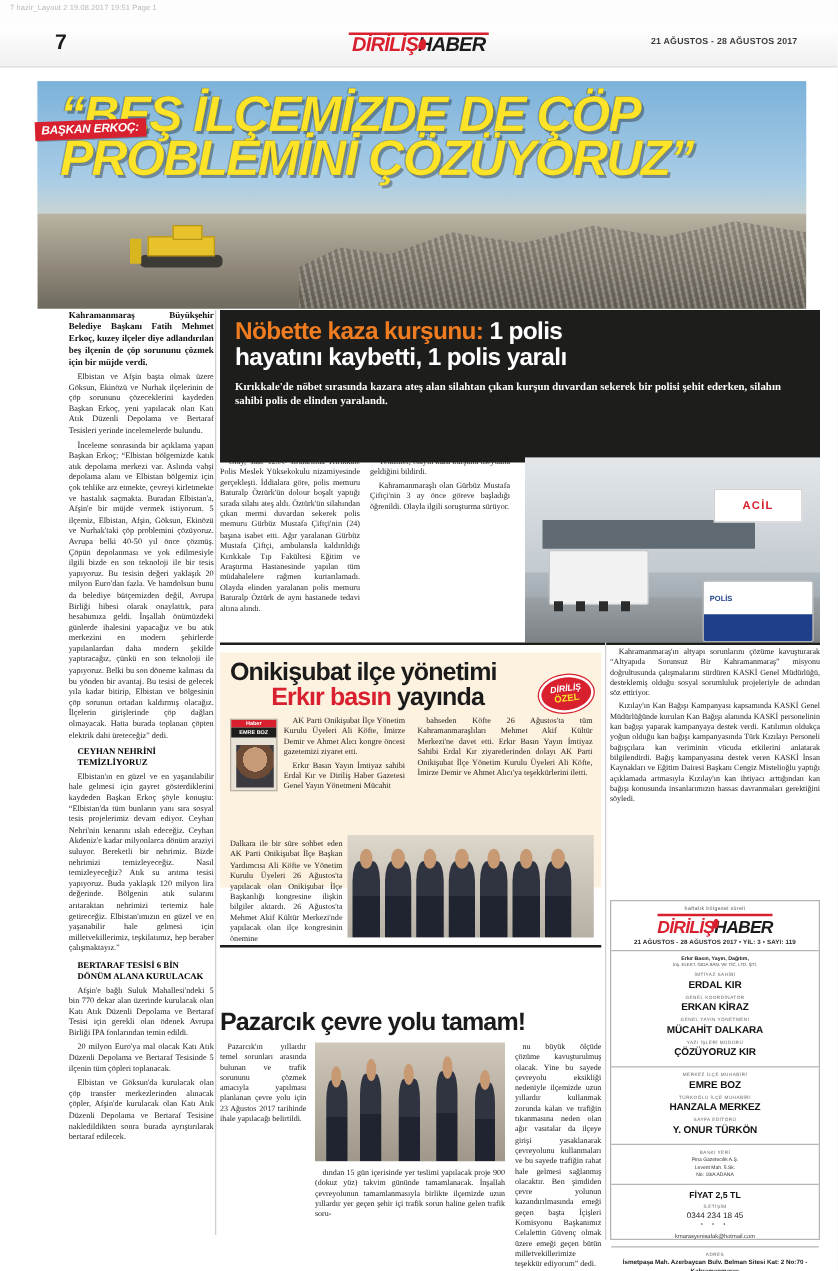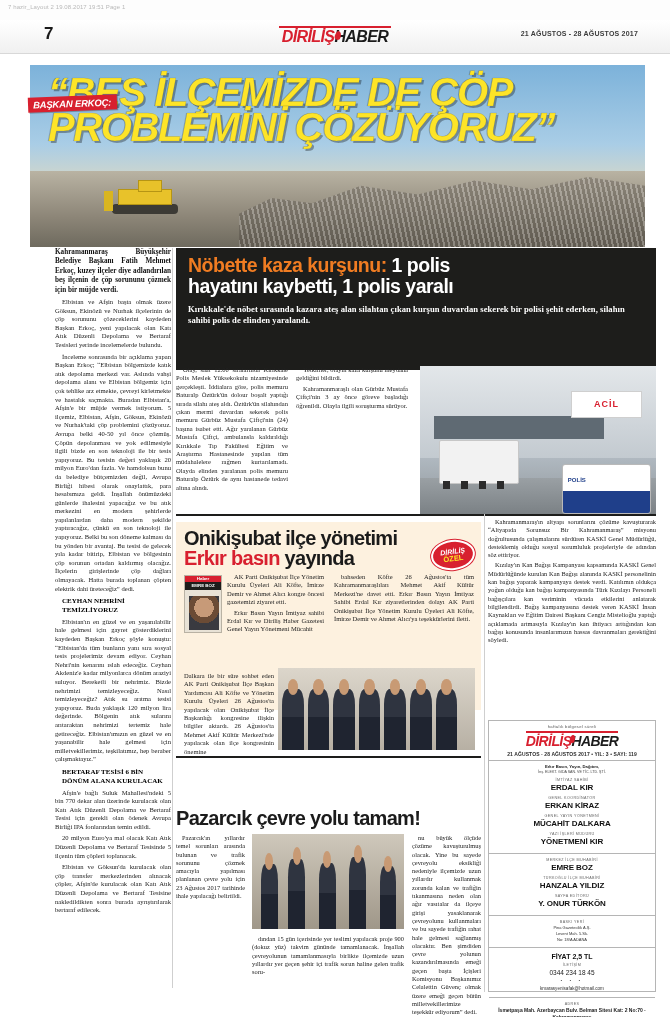--- a/index.html
+++ b/index.html
@@ -223,21 +223,21 @@
     padding:6px 8px 6px 8px;
   }
   .oni-t1 {
     font-family:"Liberation Sans", sans-serif;
     font-weight:bold; font-size:20px; line-height:21px;
     color:#1b1b1b; letter-spacing:-.7px;
   }
   .oni-t2 {
     font-family:"Liberation Sans", sans-serif;
     font-weight:bold; font-size:20px; line-height:21px;
-    letter-spacing:-.7px; margin-top:-1px;
+    letter-spacing:-.7px; margin-top:-1px;margin-left:33px;
   }
   .oni-t2 .red { color:#d8202f; }
   .oni-t2 .blk { color:#1b1b1b; }
   .ozel-badge {
     position:absolute; right:6px; top:18px; width:44px; height:30px;
     background:#d8202f; border-radius:50%;
     border:2px solid #ffffff;
     box-shadow:0 0 0 1px #d8202f;
     display:flex; flex-direction:column; align-items:center; justify-content:center;
     transform:rotate(-7deg);
@@ -586,29 +586,29 @@
       <div class="imp-role">İMTİYAZ SAHİBİ</div>
       <div class="imp-name">ERDAL KIR</div>
 
       <div class="imp-role">GENEL KOORDİNATÖR</div>
       <div class="imp-name">ERKAN KİRAZ</div>
 
       <div class="imp-role">GENEL YAYIN YÖNETMENİ</div>
       <div class="imp-name">MÜCAHİT DALKARA</div>
 
       <div class="imp-role">YAZI İŞLERİ MÜDÜRÜ</div>
-      <div class="imp-name">YÖNETMENİ KIR</div>
+      <div class="imp-name">ÇÖZÜYORUZ KIR</div>
     </div>
 
     <div class="imp-sec">
       <div class="imp-role">MERKEZ İLÇE MUHABİRİ</div>
       <div class="imp-name">EMRE BOZ</div>
 
       <div class="imp-role">TÜRKOĞLU İLÇE MUHABİRİ</div>
-      <div class="imp-name">HANZALA YILDIZ</div>
+      <div class="imp-name">HANZALA MERKEZ</div>
 
       <div class="imp-role">SAYFA EDİTÖRÜ</div>
       <div class="imp-name">Y. ONUR TÜRKÖN</div>
     </div>
 
     <div class="imp-sec">
       <div class="imp-role">BASKI YERİ</div>
       <div class="imp-small">Pina Gazetecilik A.Ş.</div>
       <div class="imp-small">Levent Mah. 5.Sk.</div>
       <div class="imp-small">No: 18/A ADANA</div>

